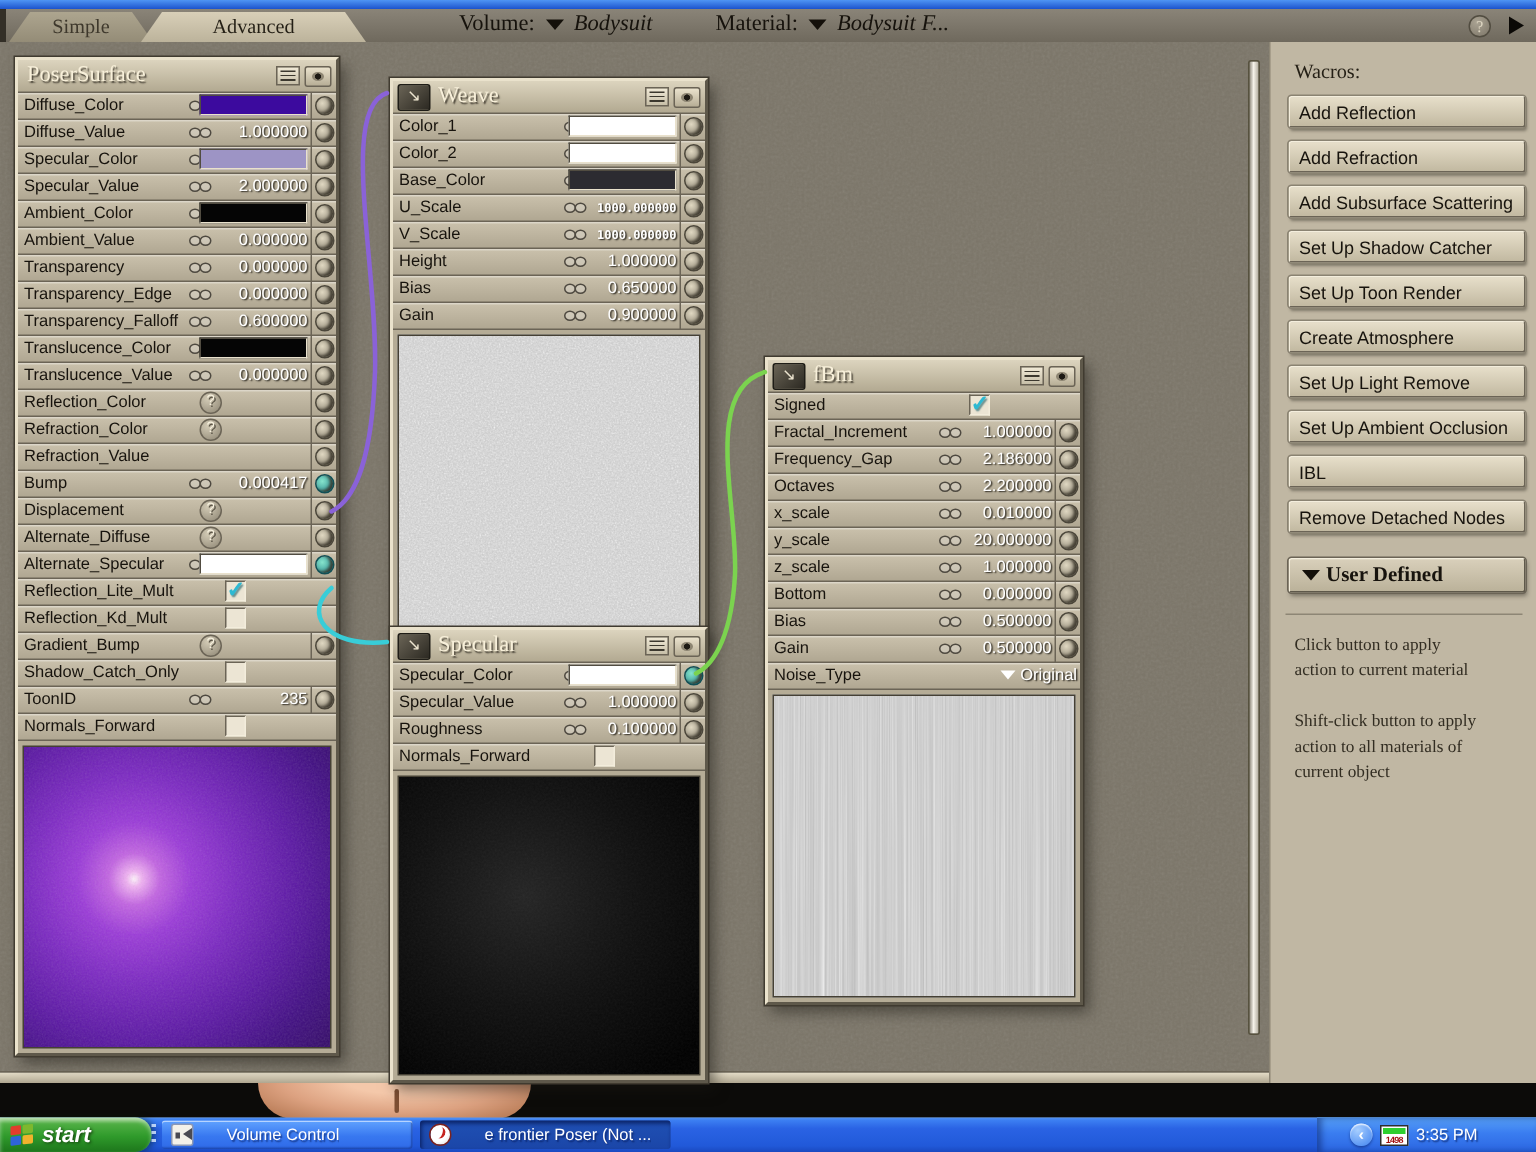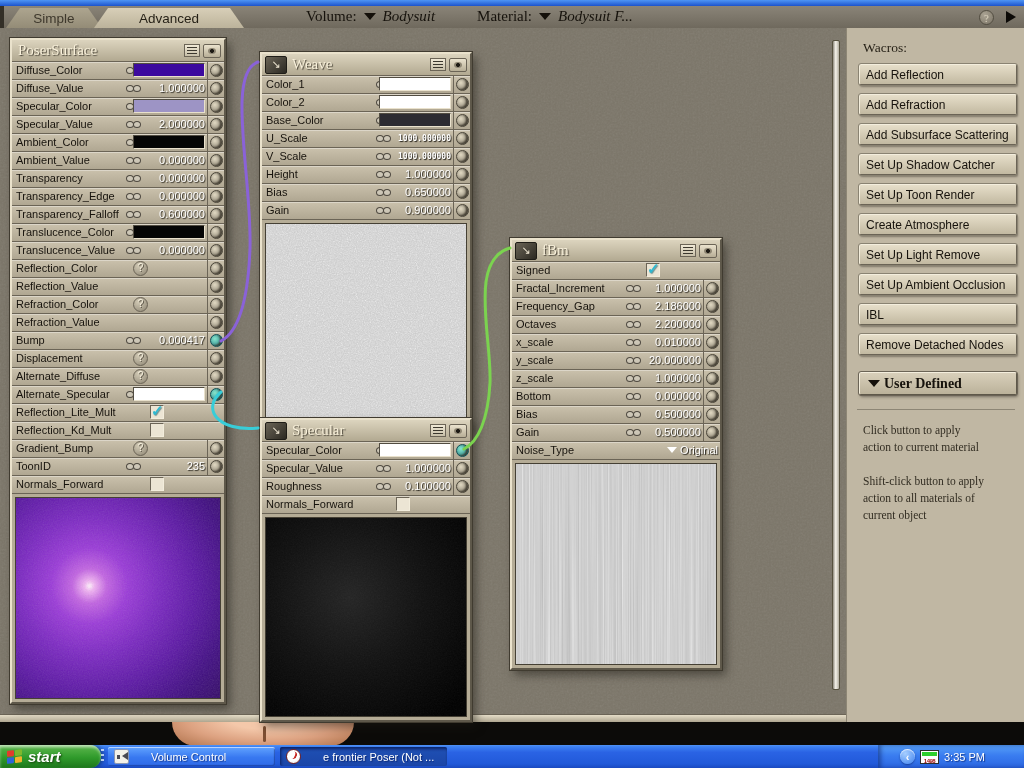--- a/index.html
+++ b/index.html
@@ -7,21 +7,21 @@
           background:#7d776b;font-family:"Liberation Sans",sans-serif;}
 
   
   .titlebar{position:absolute;left:0;top:0;width:1024px;height:6px;
             background:linear-gradient(#4f95f4,#1c53cc);}
   .toolbar{position:absolute;left:0;top:6px;width:1024px;height:22px;
            background:linear-gradient(#8a8478,#6f695d);
            border-bottom:1px solid #454034;display:flex;align-items:flex-end;}
   .lsliver{position:absolute;left:0;top:6px;width:4px;height:22px;background:#332f27;}
   .tab{height:20px;display:flex;align-items:center;justify-content:center;
-       font-family:Liberation Sans, sans-serif;font-size:13.5px;
+       font-family:Liberation Serif, serif;font-size:13.5px;
        clip-path:polygon(14px 0,calc(100% - 14px) 0,100% 100%,0 100%);}
   .tab.simple{width:96px;margin-left:6px;color:#3e382c;
        background:linear-gradient(#ada58f,#948c77);}
   .tab.advanced{width:150px;margin-left:-8px;color:#241f15;
        background:linear-gradient(#d8cfb8,#bcb39b);}
   .objwrap{display:flex;align-items:center;gap:7px;margin:0 0 3px 62px;
            font-family:"Liberation Serif",serif;font-size:15px;color:#16120c;}
   .objwrap .val{font-style:italic;}
   .tri-down{width:0;height:0;border-left:6px solid transparent;
             border-right:6px solid transparent;border-top:7px solid #14100a;}
@@ -377,29 +377,20 @@
               <div class="valwrap left">
                 <span class="qicon">?</span>
               </div>
             </div>
             <div class="plugcell">
               <span class="plug"></span>
             </div>
           </div>
           <div class="prow">
             <div class="rowmain">
-              <span class="plabel">Reflection_Value</span>
-              <div class="valwrap"></div>
-            </div>
-            <div class="plugcell">
-              <span class="plug"></span>
-            </div>
-          </div>
-          <div class="prow">
-            <div class="rowmain">
               <span class="plabel">Refraction_Color</span>
               <div class="valwrap left">
                 <span class="qicon">?</span>
               </div>
             </div>
             <div class="plugcell">
               <span class="plug"></span>
             </div>
           </div>
           <div class="prow">
@@ -475,20 +466,28 @@
           </div>
           <div class="prow">
             <div class="rowmain">
               <span class="plabel">Gradient_Bump</span>
               <div class="valwrap left">
                 <span class="qicon">?</span>
               </div>
             </div>
             <div class="plugcell">
               <span class="plug"></span>
+            </div>
+          </div>
+          <div class="prow">
+            <div class="rowmain">
+              <span class="plabel">Shadow_Catch_Only</span>
+              <div class="valwrap left">
+                <span class="cbox"></span>
+              </div>
             </div>
           </div>
           <div class="prow">
             <div class="rowmain">
               <span class="plabel">ToonID</span>
               <span class="linkicon"></span>
               <div class="valwrap">
                 <span class="pvalue">235</span>
               </div>
             </div>

